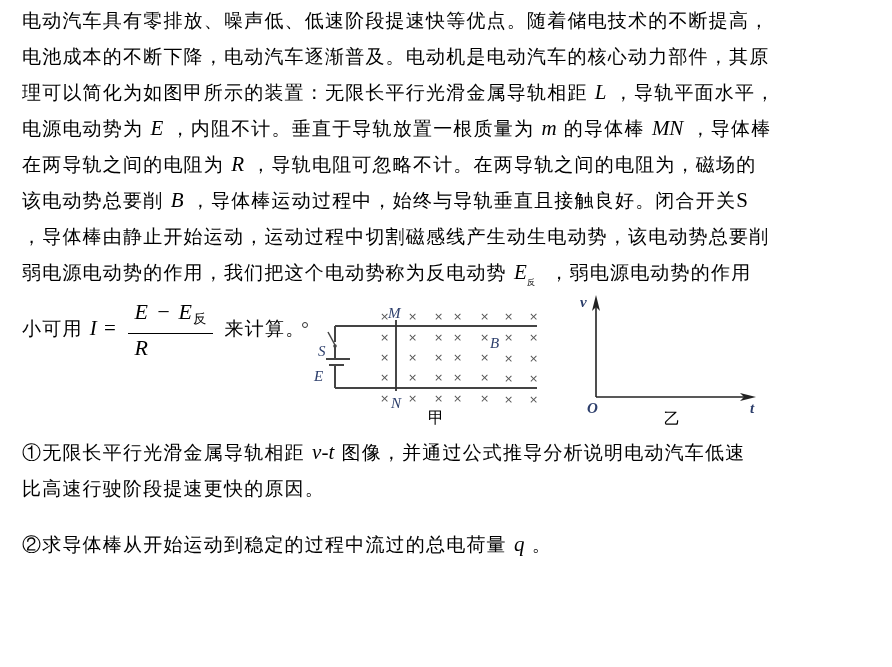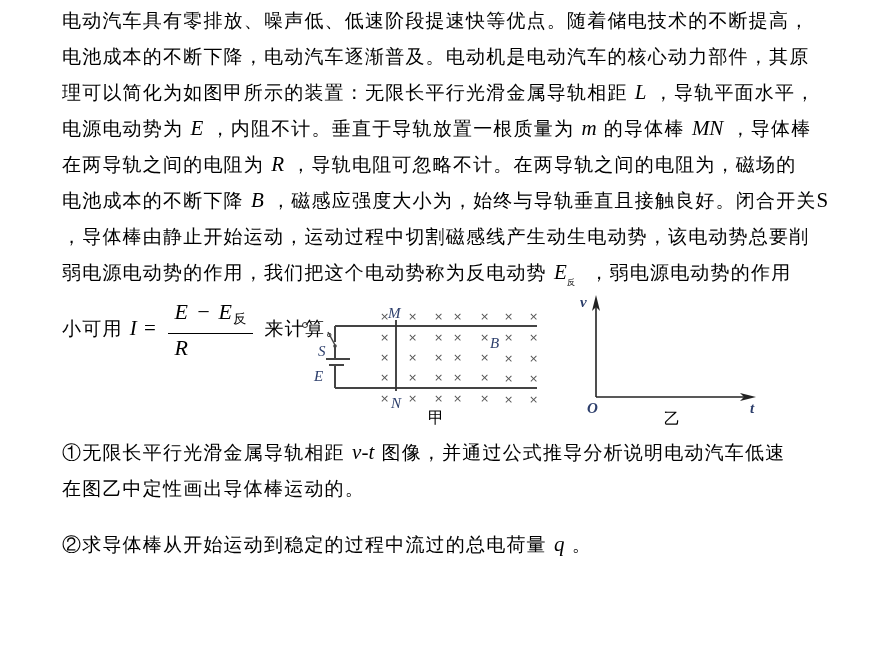--- a/index.html
+++ b/index.html
@@ -1,38 +1,38 @@
 <!DOCTYPE html>
 <html><head>
 <meta charset="utf-8">
 <style>
   html, body { margin: 0; padding: 0; background: #ffffff; }
   body { width: 892px; height: 667px; position: relative; overflow: hidden;
          font-family: "DejaVu Serif", "Liberation Serif", serif; color: #000; }
-  .line { position: absolute; left: 22px; font-size: 19px; line-height: 24px; white-space: nowrap; letter-spacing: 1.2px; margin-left: 40px; }
+  .line { position: absolute; left: 22px; font-size: 19px; line-height: 24px; white-space: nowrap; letter-spacing: 1.2px; }
   .m { font-family: "Liberation Serif", "DejaVu Serif", serif; font-style: italic; font-size: 21px; letter-spacing: 0; }
   .r { font-family: "Liberation Serif", "DejaVu Serif", serif; font-style: normal; font-size: 21px; }
   .sub { font-size: 8px; vertical-align: -6px; font-style: normal; }
   .frac { display: inline-block; vertical-align: middle; text-align: left; margin: 0 4px; }
   .frac .num, .frac .den { display: block; padding: 0 6px; font-family: "Liberation Serif", serif; font-style: italic; font-size: 22px; line-height: 28px; }
   .frac .num { border-bottom: 1.5px solid #000; }
   .frac .num .sub2 { font-size: 13px; font-style: normal; vertical-align: -4px; }
   .fig { position: absolute; }
   .cap { position: absolute; font-size: 16px; font-family: "DejaVu Sans", sans-serif; }
 </style>
 </head>
 <body>
 
 <div>
   <div class="line" style="top:8px"><span>电动汽车具有零排放、噪声低、低速阶段提速快等优点。随着储电技术的不断提高，</span></div>
   <div class="line" style="top:44px"><span>电池成本的不断下降，电动汽车逐渐普及。电动机是电动汽车的核心动力部件，其原</span></div>
   <div class="line" style="top:80px"><span>理可以简化为如图甲所示的装置：无限长平行光滑金属导轨相距</span> <span class="m">L</span> <span>，导轨平面水平，</span></div>
   <div class="line" style="top:116px"><span>电源电动势为</span> <span class="m">E</span> <span>，内阻不计。垂直于导轨放置一根质量为</span> <span class="m">m</span> <span>的导体棒</span> <span class="m">MN</span> <span>，导体棒</span></div>
   <div class="line" style="top:152px"><span>在两导轨之间的电阻为</span> <span class="m">R</span> <span>，导轨电阻可忽略不计。在两导轨之间的电阻为，磁场的</span></div>
-  <div class="line" style="top:188px"><span>电池成本的不断下降</span> <span class="m">B</span> <span>，磁感应强度大小为，始终与导轨垂直且接触良好。闭合开关</span><span class="r">S</span></div>
+  <div class="line" style="top:188px"><span>该电动势总要削</span> <span class="m">B</span> <span>，导体棒运动过程中，始终与导轨垂直且接触良好。闭合开关</span><span class="r">S</span></div>
   <div class="line" style="top:224px"><span>，导体棒由静止开始运动，运动过程中切割磁感线产生动生电动势，该电动势总要削</span></div>
   <div class="line" style="top:260px"><span>弱电源电动势的作用，我们把这个电动势称为反电动势</span> <span class="m"><span>E</span><span class="sub">反</span></span>&nbsp; <span>，弱电源电动势的作用</span></div>
   <div class="line" style="top:298px; line-height:60px;">
     <span>小可用</span>
     <span class="m">I</span>
     <span class="r">=</span>
     <span class="frac">
       <span class="num"><span>E − E</span><span class="sub2">反</span></span>
       <span class="den">R</span>
     </span>
@@ -112,15 +112,15 @@
     <polygon points="186,112 170,108 174,112 170,116" fill="#222"></polygon>
     <text x="10" y="22" font-family="Liberation Serif, serif" font-style="italic" font-weight="bold" font-size="15" fill="#2c3e6b">v</text>
     <text x="17" y="128" font-family="Liberation Serif, serif" font-style="italic" font-weight="bold" font-size="15" fill="#2c3e6b">O</text>
     <text x="180" y="128" font-family="Liberation Serif, serif" font-style="italic" font-weight="bold" font-size="15" fill="#2c3e6b">t</text>
   </svg>
   <span class="cap" style="left:94px; top:124px;">乙</span>
 </div>
 
 <div>
   <div class="line" style="top:440px"><span>①</span><span>无限长平行光滑金属导轨相距</span> <span class="m">v-t</span> <span>图像，并通过公式推导分析说明电动汽车低速</span></div>
-  <div class="line" style="top:476px"><span>在图乙中定性画出导体棒运动的。</span></div>
+  <div class="line" style="top:476px"><span>比高速行驶阶段提速更快的原因。</span></div>
   <div class="line" style="top:532px"><span>②</span><span>求导体棒从开始运动到稳定的过程中流过的总电荷量</span> <span class="m">q</span> <span>。</span></div>
 </div>
 
 </body></html>

